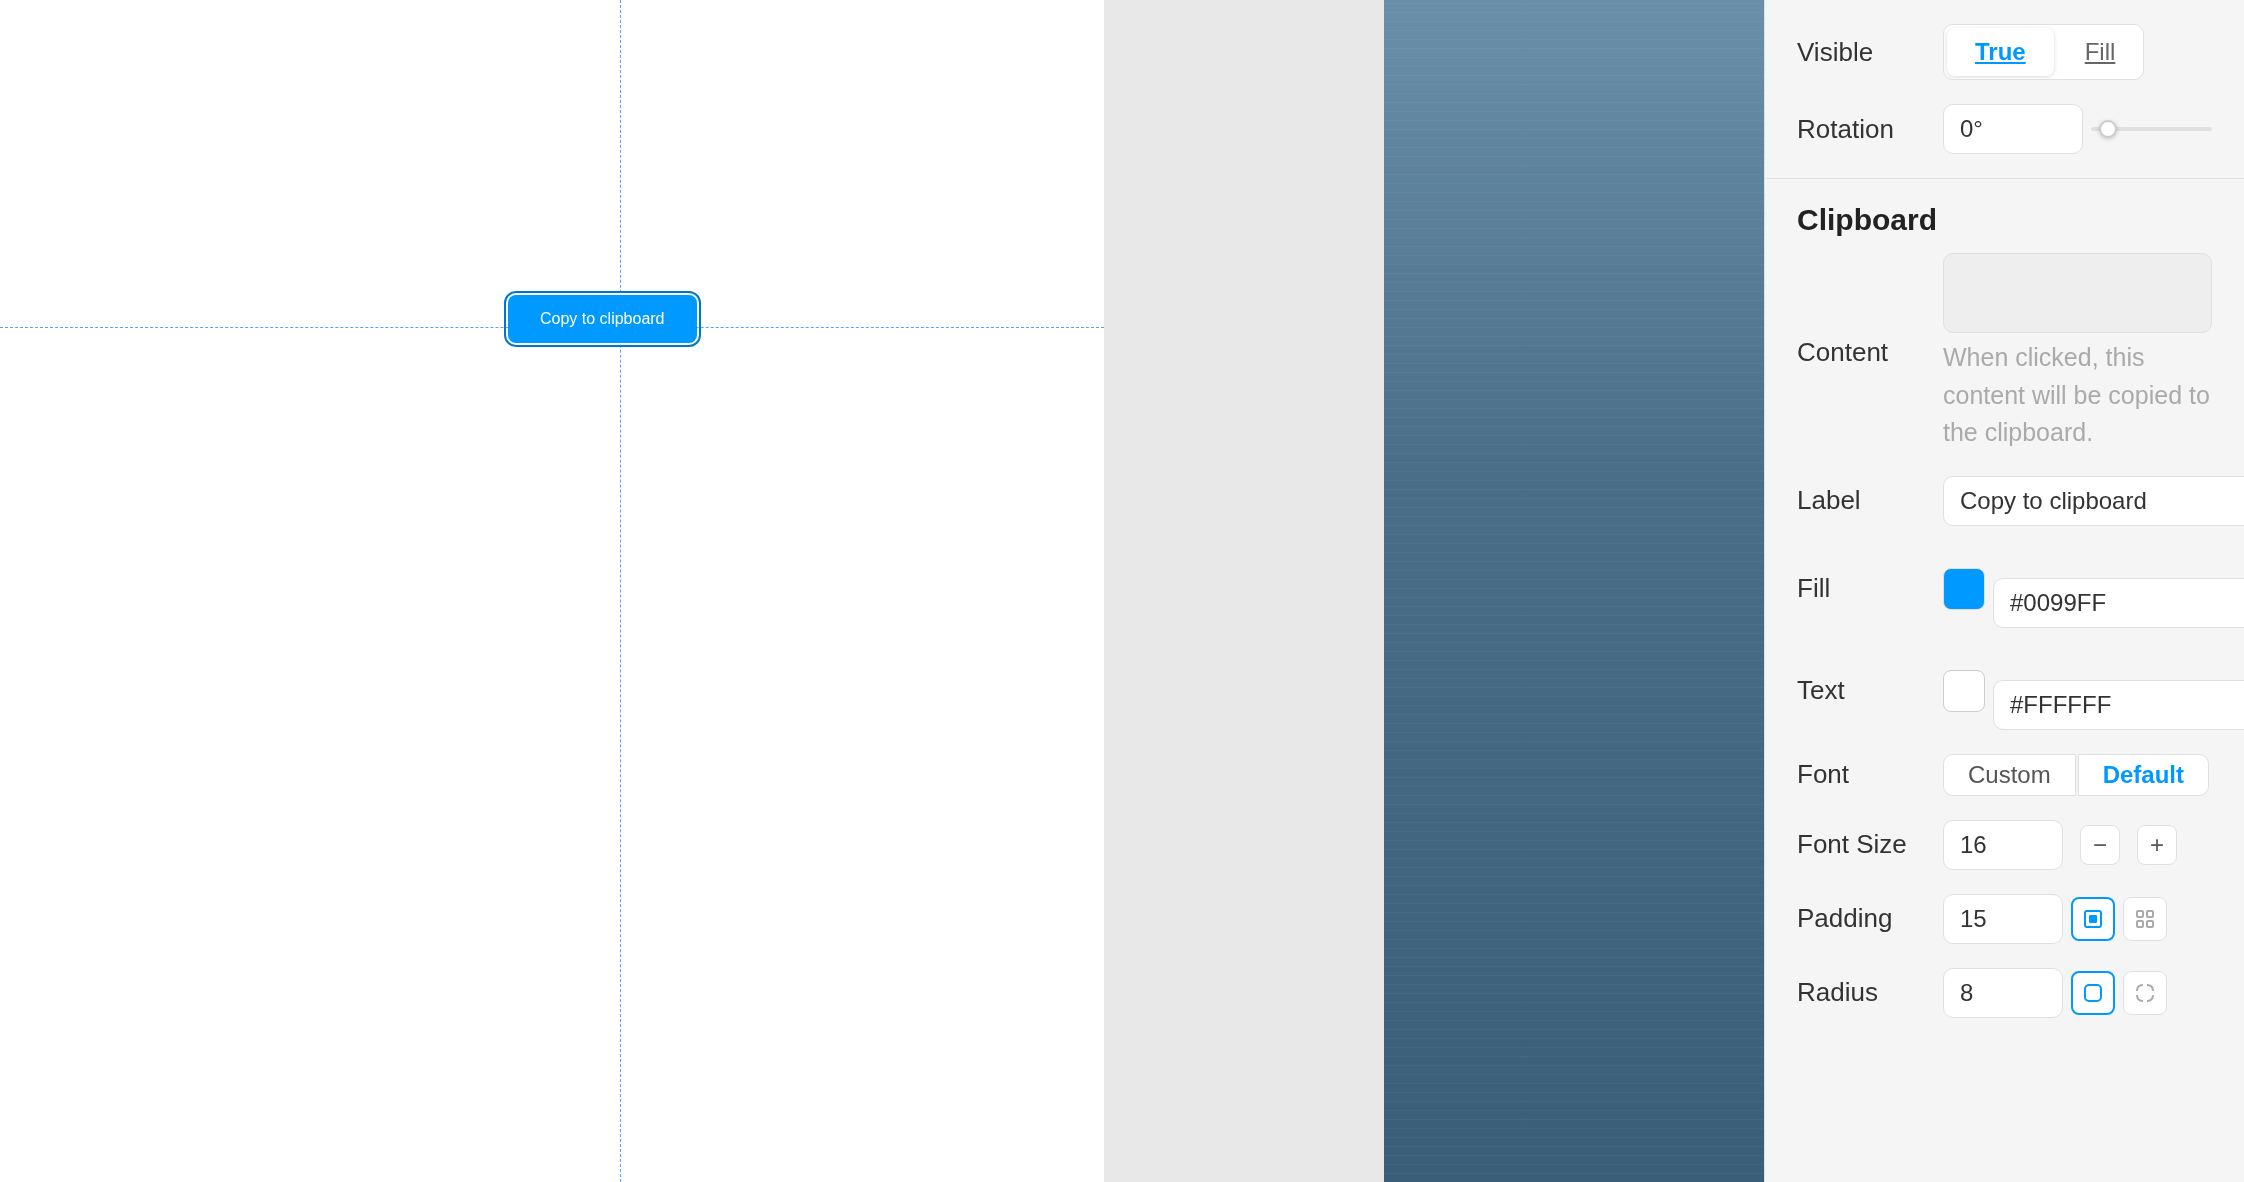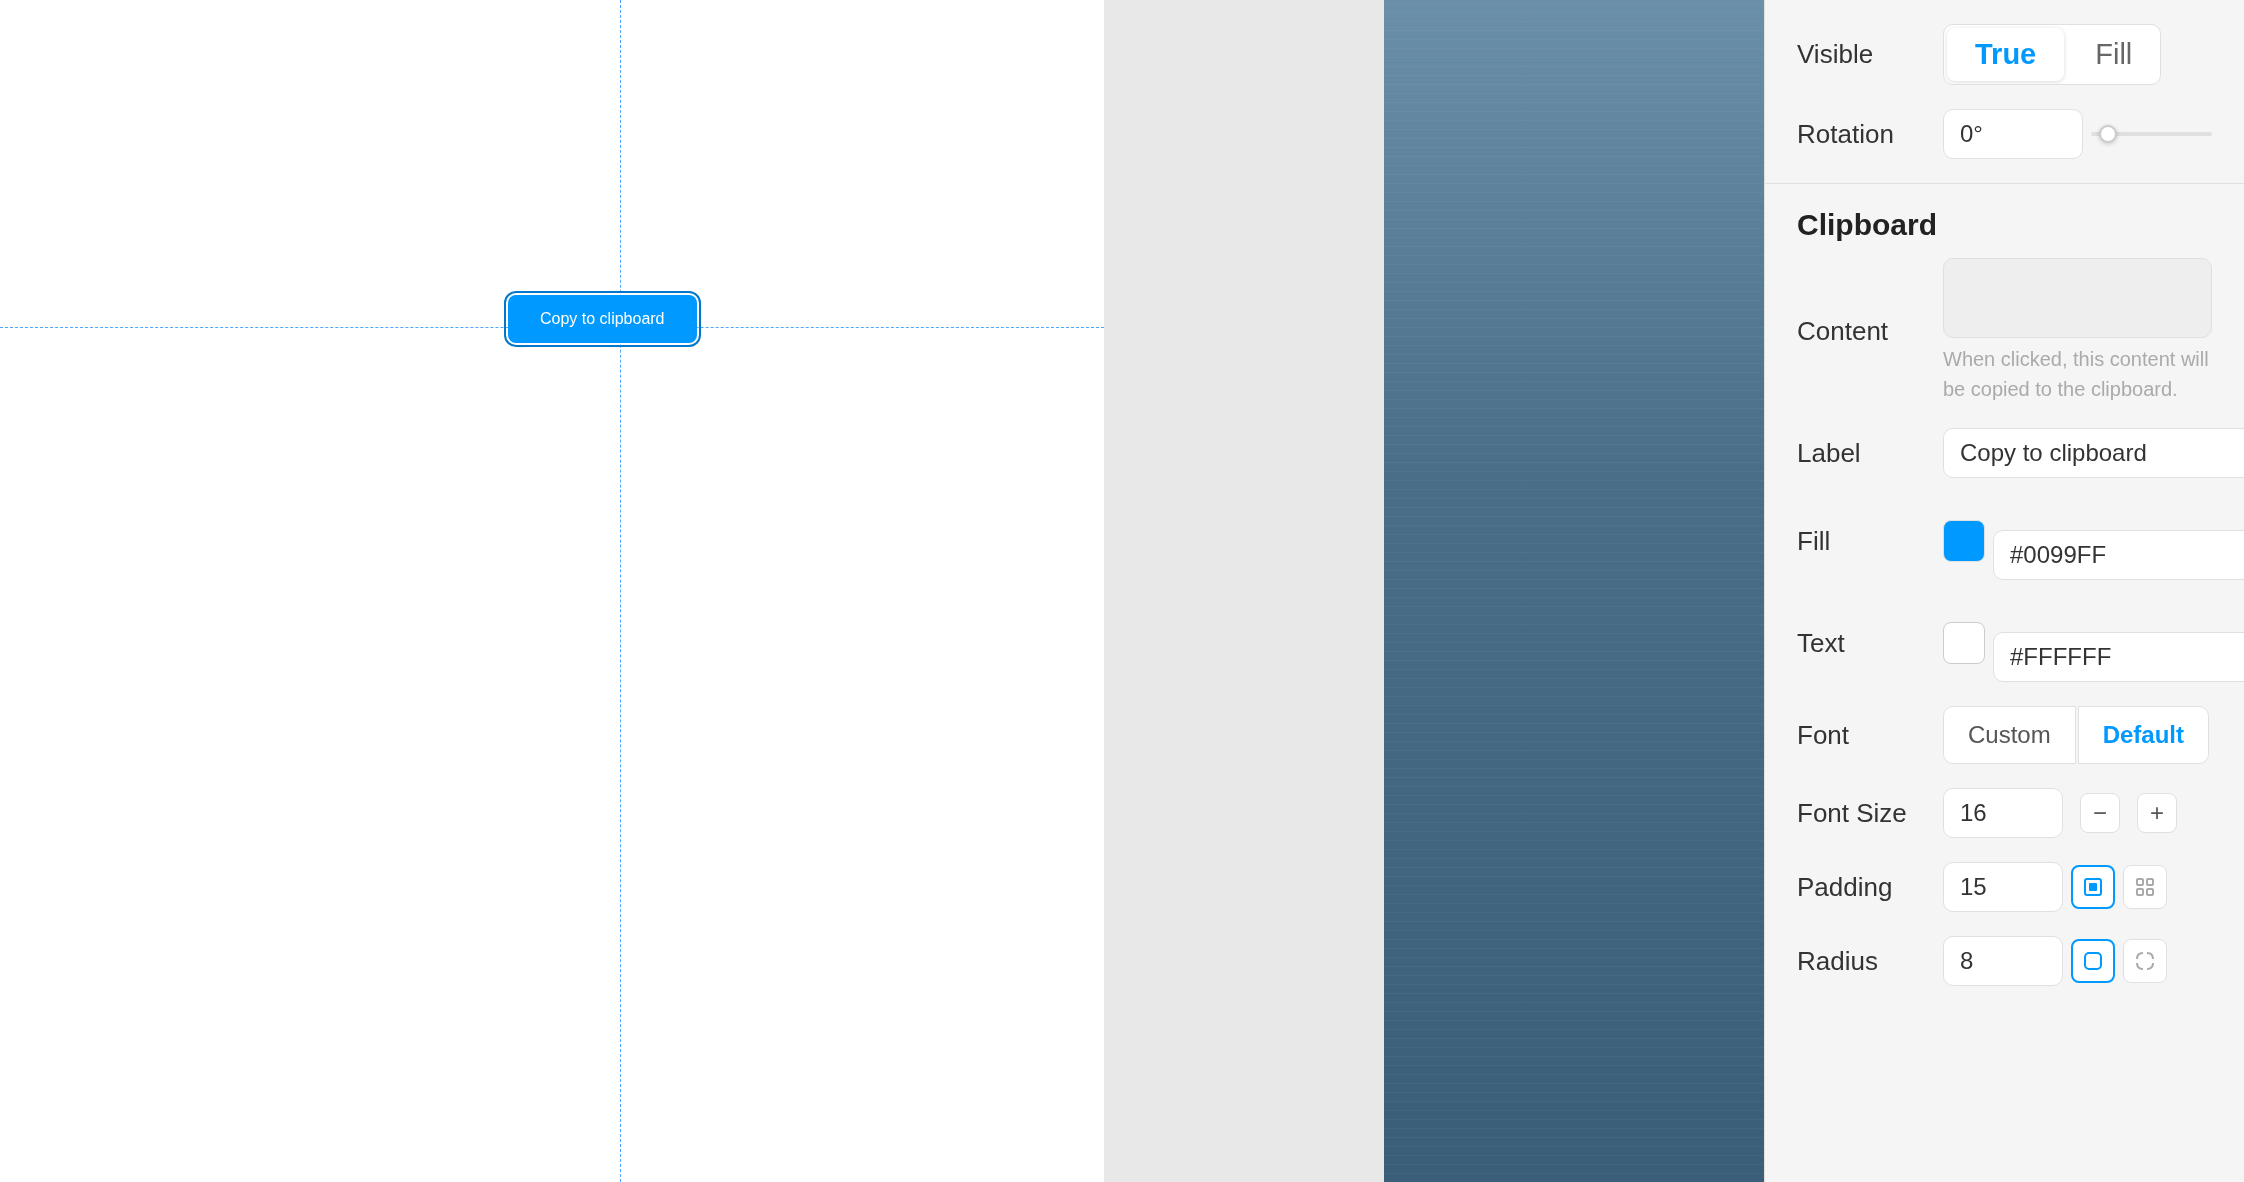--- a/index.html
+++ b/index.html
@@ -121,26 +121,27 @@
     
     .toggle-group {
       display: flex;
       background: #ffffff;
       border-radius: 10px;
       border: 1px solid #e0e0e0;
       overflow: hidden;
     }
     .toggle-btn {
       padding: 10px 28px;
-      font-size: 29px;
+      font-size: 24px;
       border: none;
       background: transparent;
       cursor: pointer;
       color: #666;
       transition: all 0.15s;
+      text-decoration: underline;
     }
     .toggle-btn.active {
       background: #ffffff;
       color: #0099FF;
       font-weight: 600;
       border-radius: 8px;
       box-shadow: 0 1px 4px rgba(0,0,0,0.15);
       margin: 3px;
     }
 
@@ -192,21 +193,21 @@
       border: 1px solid #e0e0e0;
       border-radius: 10px;
       padding: 12px 14px;
       font-size: 22px;
       color: #999;
       resize: none;
       flex: 1;
     }
 
     .helper-text {
-      font-size: 20px;
+      font-size: 25px;
       color: #aaa;
       line-height: 1.5;
       margin-top: 6px;
     }
 
     
     .label-input {
       flex: 1;
       background: #ffffff;
       border: 1px solid #e0e0e0;
@@ -242,21 +243,21 @@
       background: #ffffff;
       border: 1px solid #ccc;
     }
 
     
     .font-toggle-group {
       display: flex;
       gap: 2px;
     }
     .font-toggle-btn {
-      padding: 14px 24px;
+      padding: 6px 24px;
       font-size: 24px;
       border: 1px solid #e0e0e0;
       background: #ffffff;
       cursor: pointer;
       color: #555;
     }
     .font-toggle-btn:first-child {
       border-radius: 10px 0 0 10px;
     }
     .font-toggle-btn:last-child {

